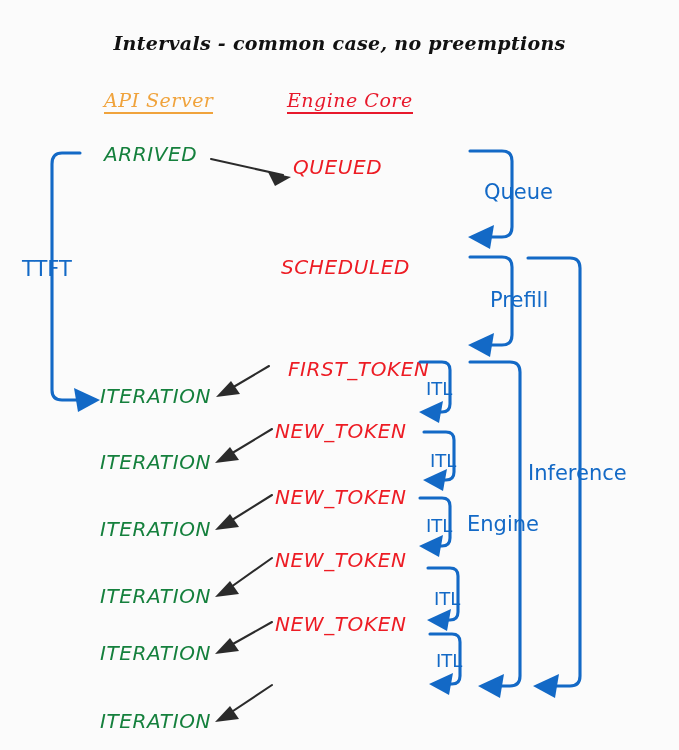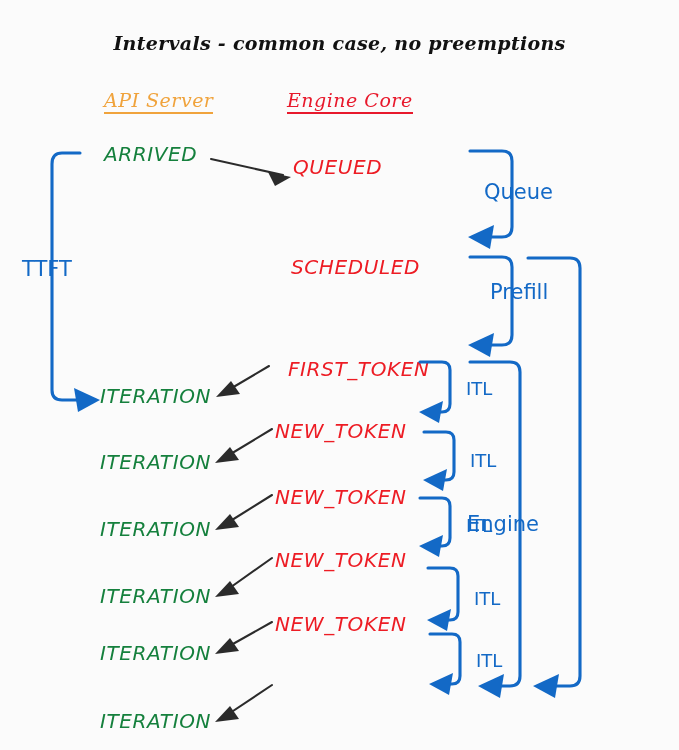--- a/index.html
+++ b/index.html
@@ -53,21 +53,21 @@
   .api-state { color: #15803d; }
   .engine-state { color: #ed1c24; }
 
   .blue-label {
     position: absolute;
     font-family: "DejaVu Sans", sans-serif;
     font-size: 21px;
     color: #1369c6;
     white-space: nowrap;
   }
-  .blue-label.small { font-size: 18px; margin-left: 40px; }
+  .blue-label.small { font-size: 18px; }
 
   svg.overlay {
     position: absolute;
     left: 0;
     top: 0;
     width: 679px;
     height: 750px;
     pointer-events: none;
   }
   .blk { fill: none; stroke: #2b2b2b; stroke-width: 2.1; stroke-linecap: round; }
@@ -87,30 +87,31 @@
 
   <div class="state api-state" style="left:104px;top:142px">ARRIVED</div>
   <div class="state api-state" style="left:100px;top:384px">ITERATION</div>
   <div class="state api-state" style="left:100px;top:450px">ITERATION</div>
   <div class="state api-state" style="left:100px;top:517px">ITERATION</div>
   <div class="state api-state" style="left:100px;top:584px">ITERATION</div>
   <div class="state api-state" style="left:100px;top:641px">ITERATION</div>
   <div class="state api-state" style="left:100px;top:709px">ITERATION</div>
 
   <div class="state engine-state" style="left:293px;top:155px">QUEUED</div>
-  <div class="state engine-state" style="left:291px;top:255px">SCHEDULED</div>
+  <div class="state engine-state" style="left:281px;top:255px">SCHEDULED</div>
   <div class="state engine-state" style="left:288px;top:357px">FIRST_TOKEN</div>
   <div class="state engine-state" style="left:275px;top:419px">NEW_TOKEN</div>
   <div class="state engine-state" style="left:275px;top:485px">NEW_TOKEN</div>
   <div class="state engine-state" style="left:275px;top:548px">NEW_TOKEN</div>
   <div class="state engine-state" style="left:275px;top:612px">NEW_TOKEN</div>
 
   <div class="blue-label" style="left:22px;top:257px">TTFT</div>
   <div class="blue-label" style="left:484px;top:180px">Queue</div>
-  <div class="blue-label" style="left:490px;top:280px">Prefill</div>
+  <div class="blue-label" style="left:490px;top:288px">Prefill</div>
+  <div class="blue-label" style="left:528px;top:461px">Inference</div>
   <div class="blue-label" style="left:467px;top:512px">Engine</div>
 
   <div class="blue-label small" style="left:426px;top:378px">ITL</div>
   <div class="blue-label small" style="left:430px;top:450px">ITL</div>
   <div class="blue-label small" style="left:426px;top:515px">ITL</div>
   <div class="blue-label small" style="left:434px;top:588px">ITL</div>
   <div class="blue-label small" style="left:436px;top:650px">ITL</div>
 
   <svg class="overlay" viewBox="0 0 679 750">
 

